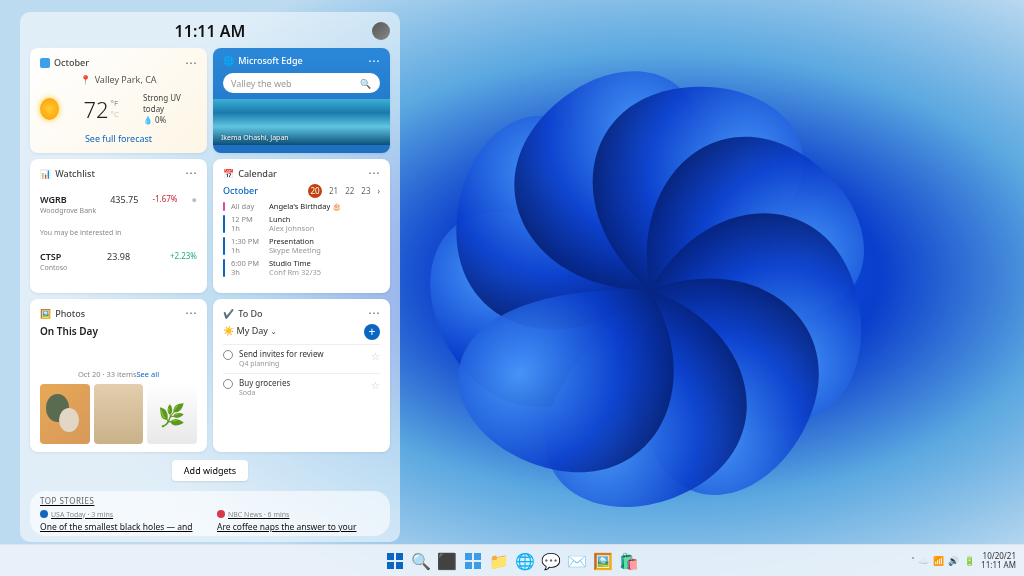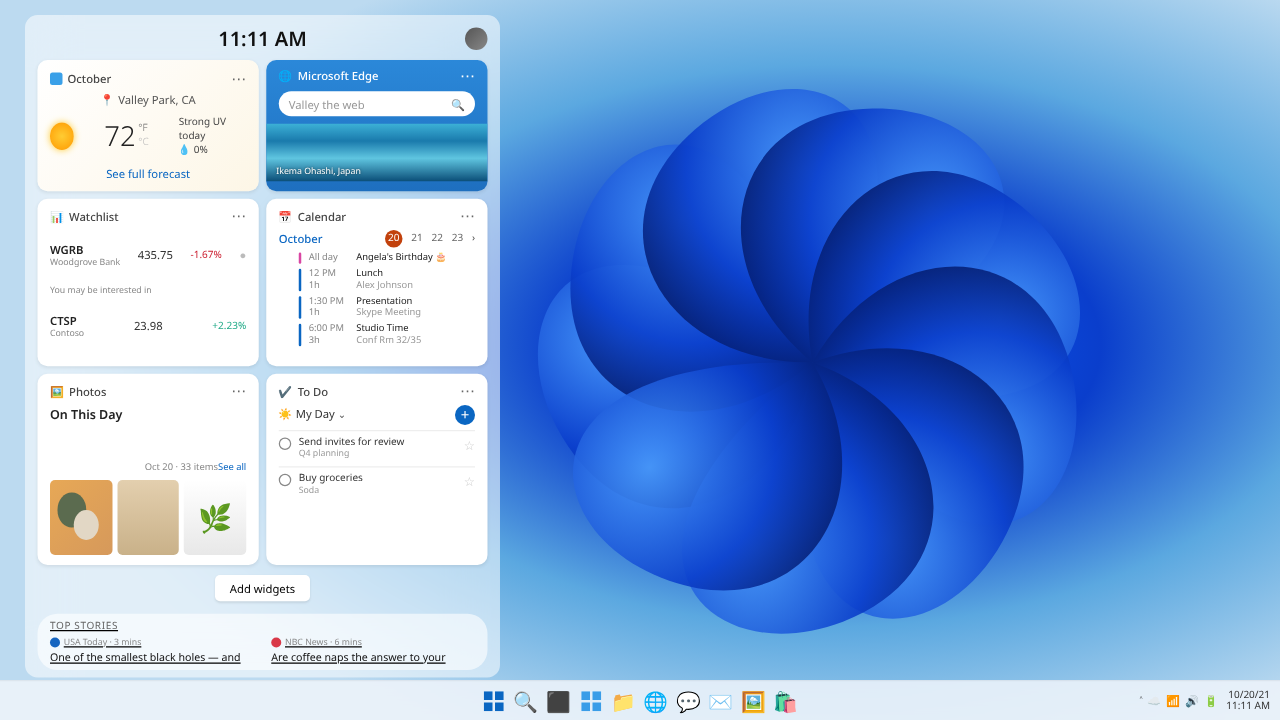--- a/index.html
+++ b/index.html
@@ -32,42 +32,42 @@
 .weather-link { color: #0a66c2; font-size: 9px; text-align: center; cursor: pointer; margin-top: 2px; }
 
 
 .edge-widget { background: linear-gradient(180deg,#2b88d9,#1e6fbf); color: #fff; padding: 0; overflow: hidden; position: relative; }
 .edge-head { padding: 6px 10px; display: flex; justify-content: space-between; align-items: center; }
 .edge-search { margin: 0 10px 6px; background: #fff; border-radius: 14px; height: 20px; display: flex; align-items: center; padding: 0 8px; color: #999; font-size: 9px; justify-content: space-between; }
 .edge-img { height: 46px; background: linear-gradient(180deg,#3cb0d6 0%,#1a7aac 30%,#5fc5e0 60%,#0b4e78 100%); position: relative; }
 .edge-caption { position: absolute; bottom: 3px; left: 8px; font-size: 7px; color: #fff; text-shadow: 0 0 2px rgba(0,0,0,0.6); }
 
 
-.watch-row { display: flex; justify-content: space-between; align-items: center; font-size: 9px; margin: 13px 0; }
+.watch-row { display: flex; justify-content: space-between; font-size: 9px; margin: 13px 0; }
 .watch-sym { font-weight: 600; color: #222; }
 .watch-sub { font-size: 7px; color: #888; }
 .watch-neg { color: #c23; font-size: 8px; }
 .watch-pos { color: #2a8; font-size: 8px; }
 .watch-note { font-size: 7px; color: #888; margin: 3px 0; }
 
 
 .cal-nav { display: flex; align-items: center; gap: 6px; font-size: 9px; }
 .cal-month { color: #0a66c2; font-weight: 500; }
 .cal-days { display: flex; gap: 7px; margin-left: auto; align-items: center; }
 .cal-day { font-size: 8px; color: #666; }
 .cal-day.sel { background: #c2410c; color: #fff; border-radius: 50%; width: 14px; height: 14px; display: flex; align-items: center; justify-content: center; }
-.cal-event { display: flex; gap: 6px; font-size: 7.5px; margin: 4px 16px; align-items: flex-start; }
+.cal-event { display: flex; gap: 6px; font-size: 7.5px; margin: 4px 0; align-items: flex-start; }
 .cal-time { color: #888; width: 32px; flex-shrink: 0; line-height: 1.2; }
 .cal-title { color: #222; line-height: 1.2; }
 .cal-bar { width: 2px; background: #0a66c2; border-radius: 1px; align-self: stretch; }
 .cal-bar.pink { background: #d946a3; }
 
 
 .photos-head2 { font-size: 10px; font-weight: 600; color: #222; margin-top: 2px; }
-.photos-sub { font-size: 7.5px; color: #888; display: flex; justify-content: flex-end; margin-top: 31px; }
+.photos-sub { font-size: 7.5px; color: #888; display: flex; justify-content: center; margin-top: 31px; }
 .photos-sub .seeall { color: #0a66c2; cursor: pointer; }
 .photos-row { display: flex; gap: 4px; margin-top: 5px; }
 .photo-thumb { flex: 1; height: 60px; border-radius: 4px; }
 
 
 .todo-sub { display: flex; justify-content: space-between; align-items: flex-start; font-size: 9px; margin: 2px 0 4px; }
 .todo-add { width: 16px; height: 16px; border-radius: 50%; background: #0a66c2; color: #fff; display: flex; align-items: center; justify-content: center; font-size: 12px; cursor: pointer; }
 .todo-item { display: flex; align-items: flex-start; gap: 6px; font-size: 8px; padding: 4px 0; border-top: 1px solid #eee; }
 .todo-circle { width: 10px; height: 10px; border: 1px solid #888; border-radius: 50%; flex-shrink: 0; margin-top: 1px; }
 .todo-text { flex: 1; line-height: 1.2; }

